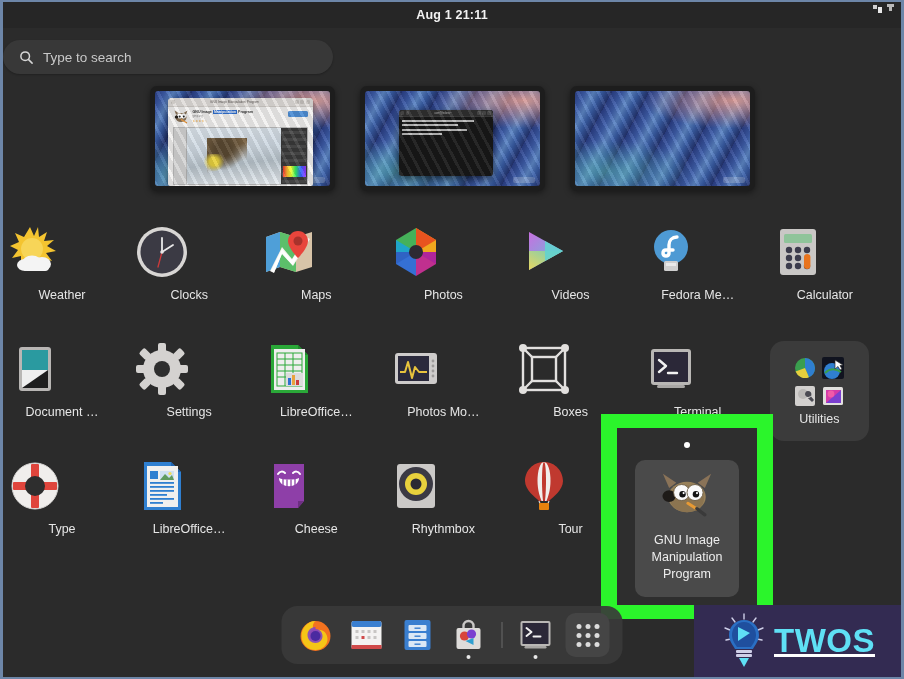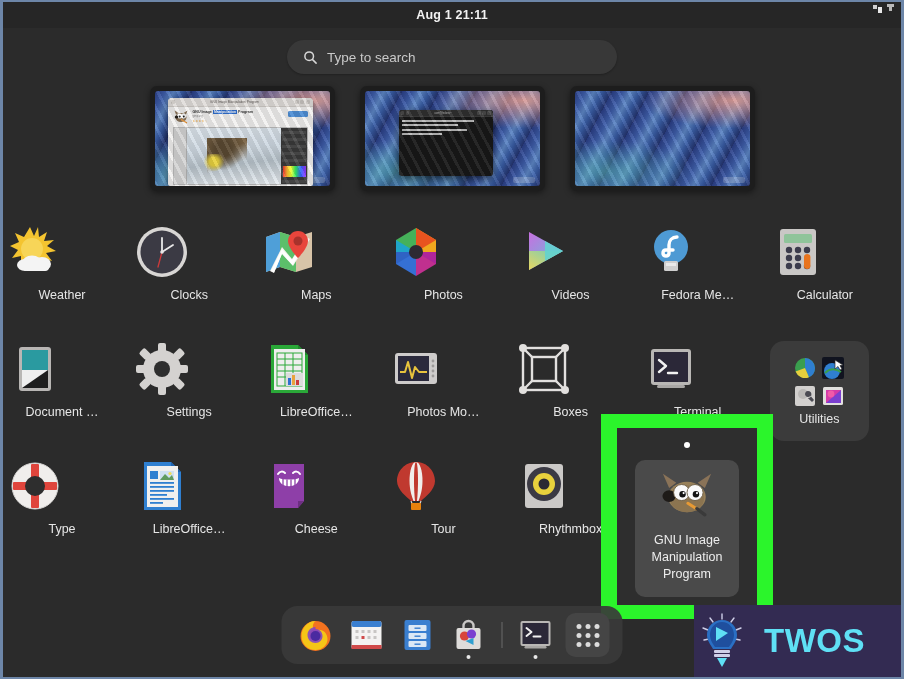--- a/index.html
+++ b/index.html
@@ -32,21 +32,21 @@
     font-size:12.5px; font-weight:bold; color:#f2f2f2;
     letter-spacing:.2px;
   }
   #panel-right {
     position:absolute; right:6px; top:2px;
     display:flex; align-items:center; gap:3px;
   }
   .sysicon { display:block; }
 
   
-  #search-wrap { position:absolute; top:38px; left:0; right:0; display:flex; justify-content:center; }
+  #search-wrap { position:absolute; top:38px; left:0; right:0; display:flex; }
   #search-entry {
     width:330px; height:34px; border-radius:17px;
     background:#383838;
     display:flex; align-items:center; gap:9px;
     padding:0 16px;
     box-shadow:0 1px 2px rgba(0,0,0,.25);
   }
   #search-entry .mag { flex:0 0 auto; }
   #search-placeholder {
     font-size:13.5px; color:#c9c9c9; white-space:nowrap;
@@ -205,21 +205,21 @@
   }
   .dock-sep { width:1px; height:26px; background:rgba(255,255,255,.25); margin:0 3px; }
   #apps-btn { background:#454545; border-radius:10px; width:44px; height:44px; }
   .grid-dots { display:grid; grid-template-columns:repeat(3,5px); gap:4px; }
   .grid-dots i { width:5px; height:5px; border-radius:50%; background:#dcdcdc; display:block; }
 
   
   #watermark {
     position:absolute; right:0; bottom:0; width:207px; height:72px;
     background:#332b52;
-    display:flex; align-items:center; gap:20px; padding-left:6px;
+    display:flex; align-items:center; gap:8px; padding-left:28px;text-decoration:underline;
   }
   #wm-text { font-size:33px; font-weight:bold; color:#5fe0f5; letter-spacing:.5px; }
 </style>
 </head>
 <body>
 
 <div id="frame">
 <div id="overview">
 
   <div id="panel">
@@ -647,43 +647,43 @@
           <path d="M16 15 C18 12 21 12 23 14" fill="none" stroke="#ffffff" stroke-width="2" stroke-linecap="round"></path>
           <path d="M31 14 C33 12 36 12 38 15" fill="none" stroke="#ffffff" stroke-width="2" stroke-linecap="round"></path>
         </svg>
       </div>
       <div class="app-label">Cheese</div>
     </div>
 
     <div class="app">
       <div class="app-icon">
         <svg width="54" height="54" viewBox="0 0 54 54">
+          <rect x="8" y="5" width="38" height="44" rx="3" fill="#cbc9c7"></rect>
+          <circle cx="27" cy="25" r="17" fill="#3b3a44"></circle>
+          <circle cx="27" cy="25" r="11" fill="#e8d13d"></circle>
+          <circle cx="27" cy="25" r="5.5" fill="#2b2a33"></circle>
+        </svg>
+      </div>
+      <div class="app-label">Rhythmbox</div>
+    </div>
+
+    <div class="app">
+      <div class="app-icon">
+        <svg width="54" height="54" viewBox="0 0 54 54">
           <path d="M27 3 C15 3 8 13 8 22 C8 31 18 38 22 42 L32 42 C36 38 46 31 46 22 C46 13 39 3 27 3 Z" fill="#c0392f"></path>
           <path d="M27 3 C23 3 20.5 12 20.5 22 C20.5 31 23 38 24.5 42 L29.5 42 C31 38 33.5 31 33.5 22 C33.5 12 31 3 27 3 Z" fill="#f0eeec"></path>
           <path d="M27 3 C25.6 3 25 12 25 22 C25 31 25.6 38 26 42 L28 42 C28.4 38 29 31 29 22 C29 12 28.4 3 27 3 Z" fill="#c0392f"></path>
           <g stroke="#d8d6d4" stroke-width="1.2">
             <line x1="22" y1="42" x2="24" y2="47"></line>
                 <line x1="32" y1="42" x2="30" y2="47"></line>
           </g>
           <rect x="22" y="44" width="10" height="7" rx="1" fill="#e8820d"></rect>
         </svg>
       </div>
       <div class="app-label">Tour</div>
-    </div>
-
-    <div class="app">
-      <div class="app-icon">
-        <svg width="54" height="54" viewBox="0 0 54 54">
-          <rect x="8" y="5" width="38" height="44" rx="3" fill="#cbc9c7"></rect>
-          <circle cx="27" cy="25" r="17" fill="#3b3a44"></circle>
-          <circle cx="27" cy="25" r="11" fill="#e8d13d"></circle>
-          <circle cx="27" cy="25" r="5.5" fill="#2b2a33"></circle>
-        </svg>
-      </div>
-      <div class="app-label">Rhythmbox</div>
     </div>
 
     <div class="app"></div>
     <div class="app"></div>
   </div>
 
   <div id="highlight">
     <div id="highlight-inner">
       <div id="page-dot"></div>
       <div id="gimp-card">

